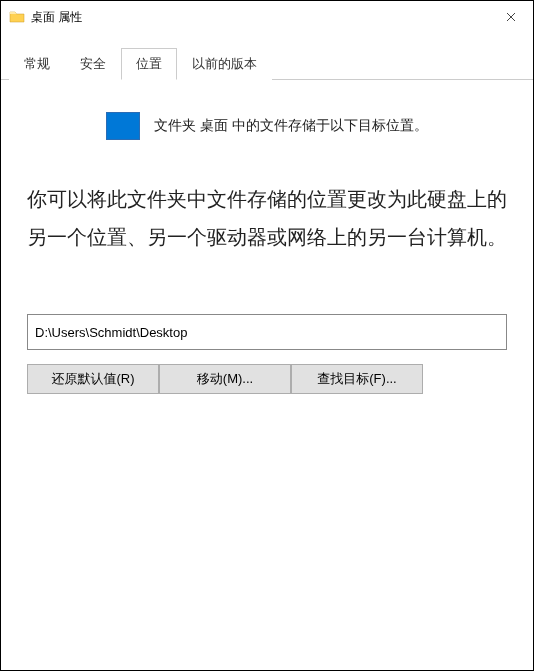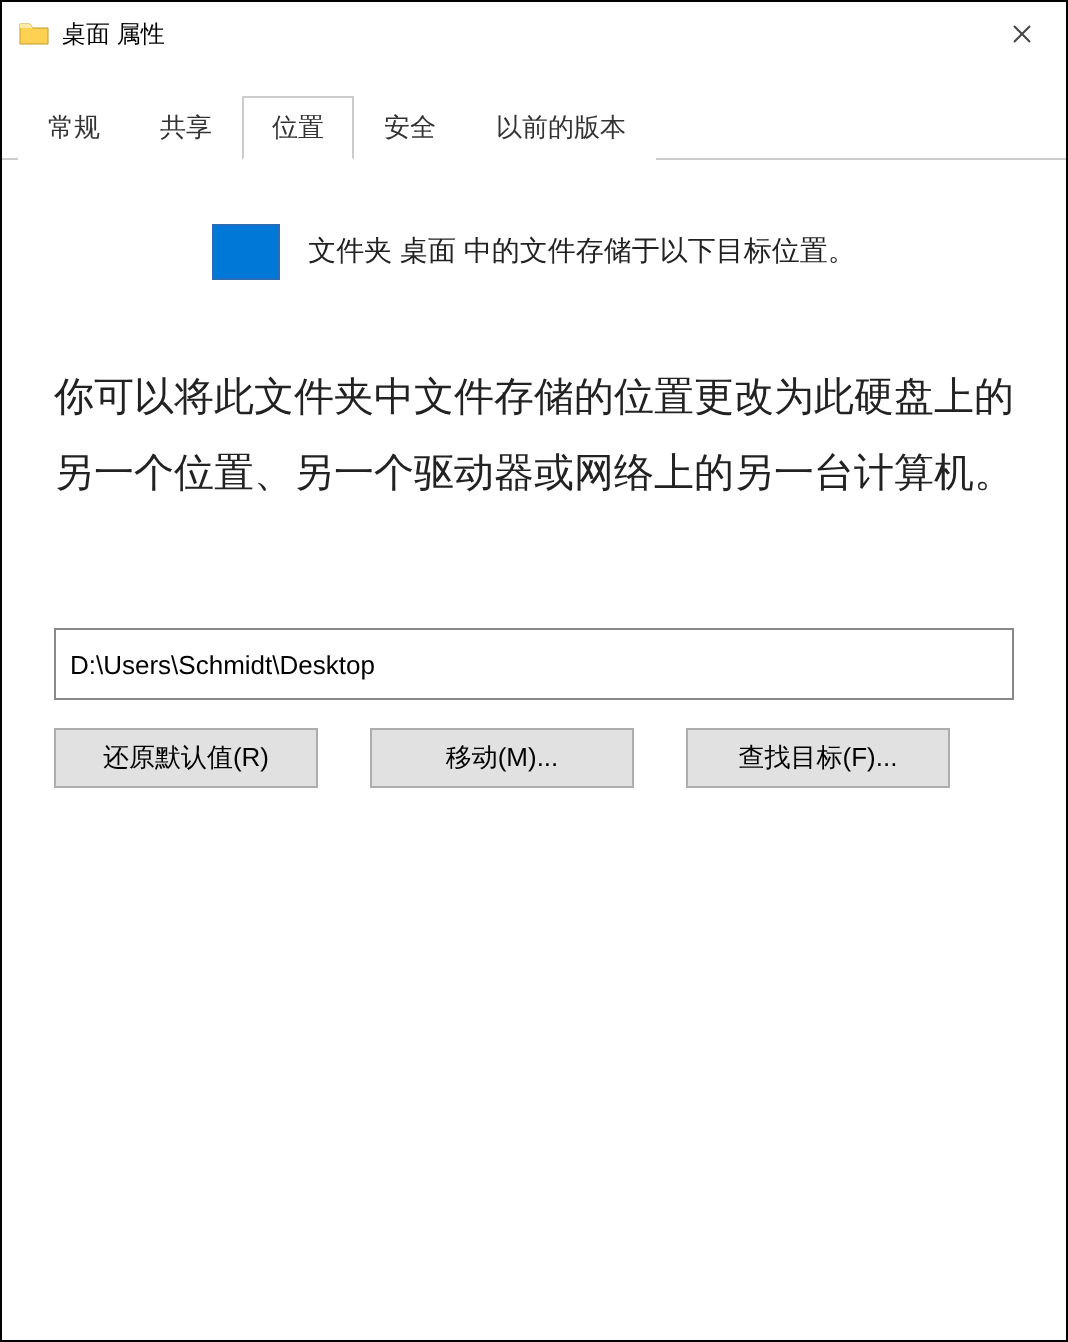--- a/index.html
+++ b/index.html
@@ -112,21 +112,20 @@
     padding: 3px 7px;
     font-size: 13px;
     color: #000;
     font-family: inherit;
     margin-bottom: 14px;
     background: #fff;
   }
 
   .btn-row {
     display: flex;
-    gap: 26px;
   }
   .btn {
     flex: 0 0 auto;
     width: 132px;
     height: 30px;
     background: #e1e1e1;
     border: 1px solid #adadad;
     font-size: 13px;
     font-family: inherit;
     cursor: pointer;
@@ -148,23 +147,22 @@
     <span class="titlebar-title">桌面 属性</span>
     <div class="titlebar-close">
       <svg width="10" height="10" viewBox="0 0 10 10">
         <path d="M1 1 L9 9 M9 1 L1 9" stroke="currentColor" stroke-width="1"></path>
       </svg>
     </div>
   </div>
 
   <div class="tabbar">
     <div class="tab">常规</div>
-    <div class="tab">共享</div>
+    <div class="tab">安全</div>
     <div class="tab active">位置</div>
-    <div class="tab">安全</div>
     <div class="tab">以前的版本</div>
   </div>
 
   <div class="tab-content">
 
     <div class="row-folder">
       <div class="folder-icon"></div>
       <div class="folder-desc">文件夹 桌面 中的文件存储于以下目标位置。</div>
     </div>
 

